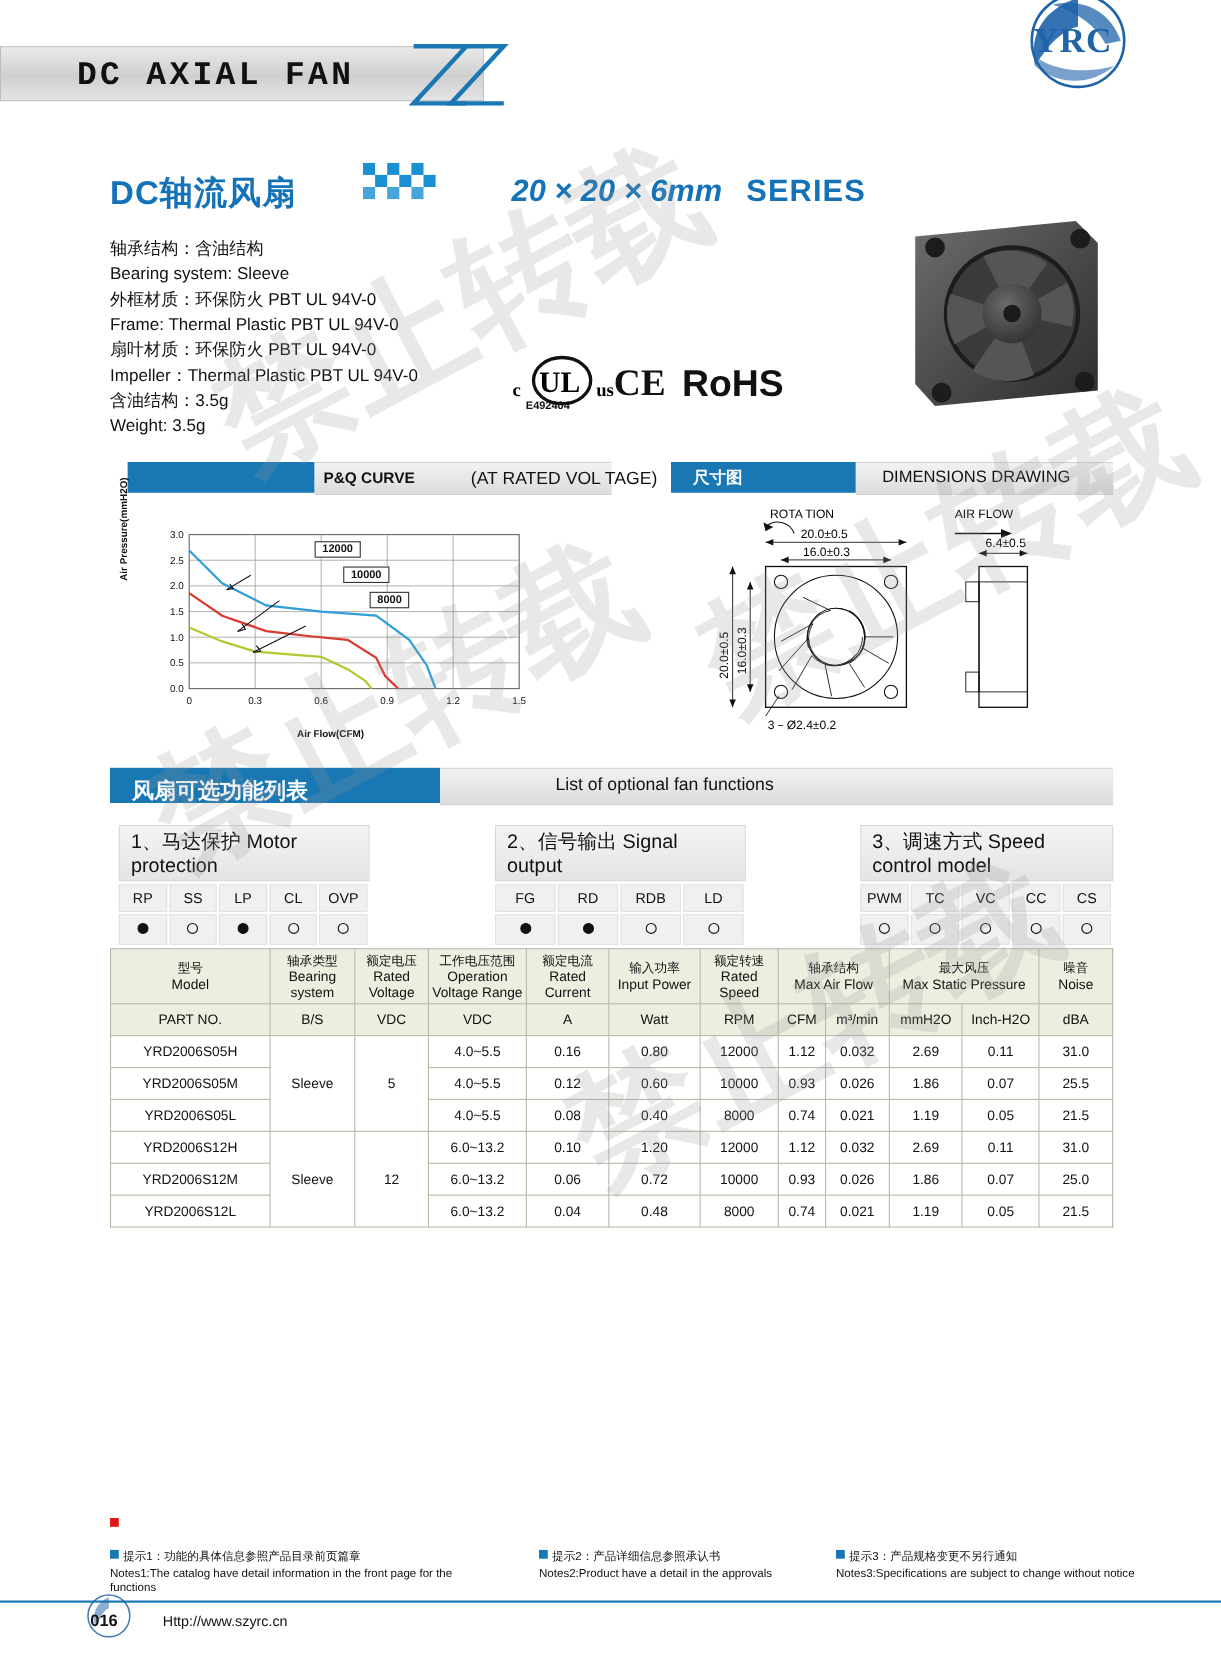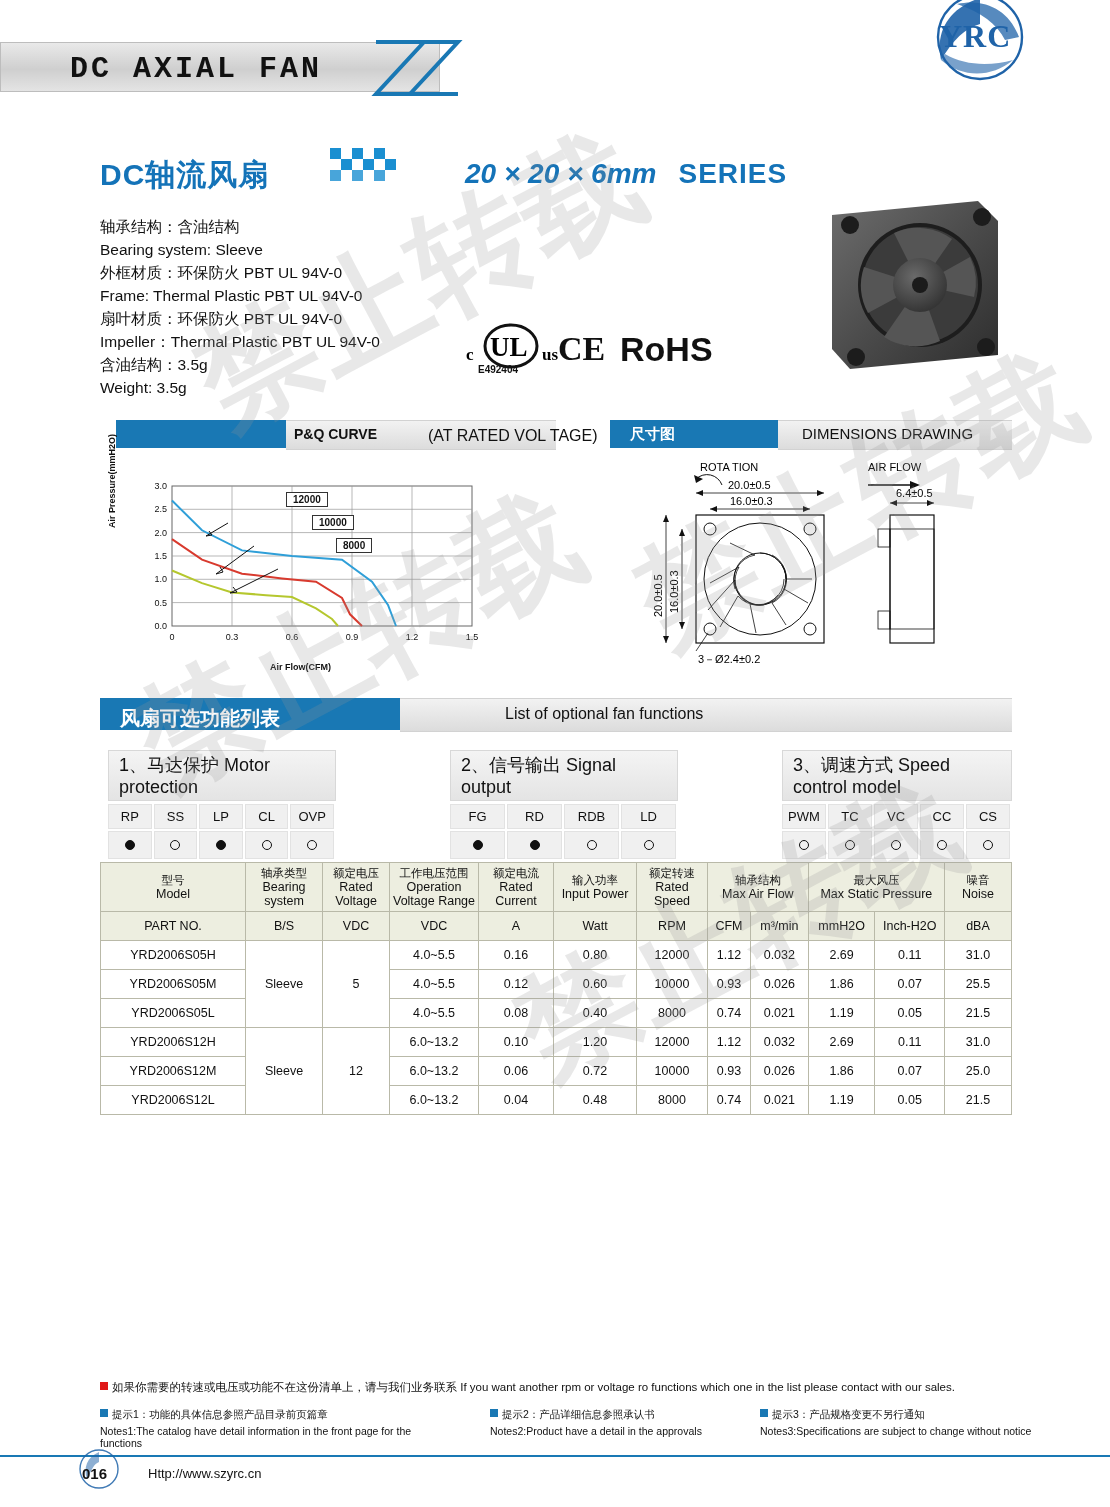--- a/index.html
+++ b/index.html
@@ -562,21 +562,21 @@
 
   <div class="watermark">
     <div class="wm-text" style="left:180px;top:200px;">禁止转载</div>
     <div class="wm-text" style="left:620px;top:420px;">禁止转载</div>
     <div class="wm-text" style="left:120px;top:560px;">禁止转载</div>
     <div class="wm-text" style="left:500px;top:850px;">禁止转载</div>
   </div>
 
   <div class="footer">
     <div class="foot-note1">
-      <span class="sq red"></span><span>如果你需要的转速或电压或功能不在这份清单上，请与我们业务联系 If you want another rpm or voltage ro functions which one in the list please contact with our sales.</span>
+      <span class="sq red"></span>
     </div>
     <div class="foot-cols">
       <div class="foot-col" style="left:0;width:330px;">
         <div><span class="sq blue"></span><span>提示1：功能的具体信息参照产品目录前页篇章</span></div>
         <div class="l2">Notes1:The catalog have detail information in the front page for the functions</div>
       </div>
       <div class="foot-col" style="left:390px;width:280px;">
         <div><span class="sq blue"></span><span>提示2：产品详细信息参照承认书</span></div>
         <div class="l2">Notes2:Product have a detail in the approvals</div>
       </div>

